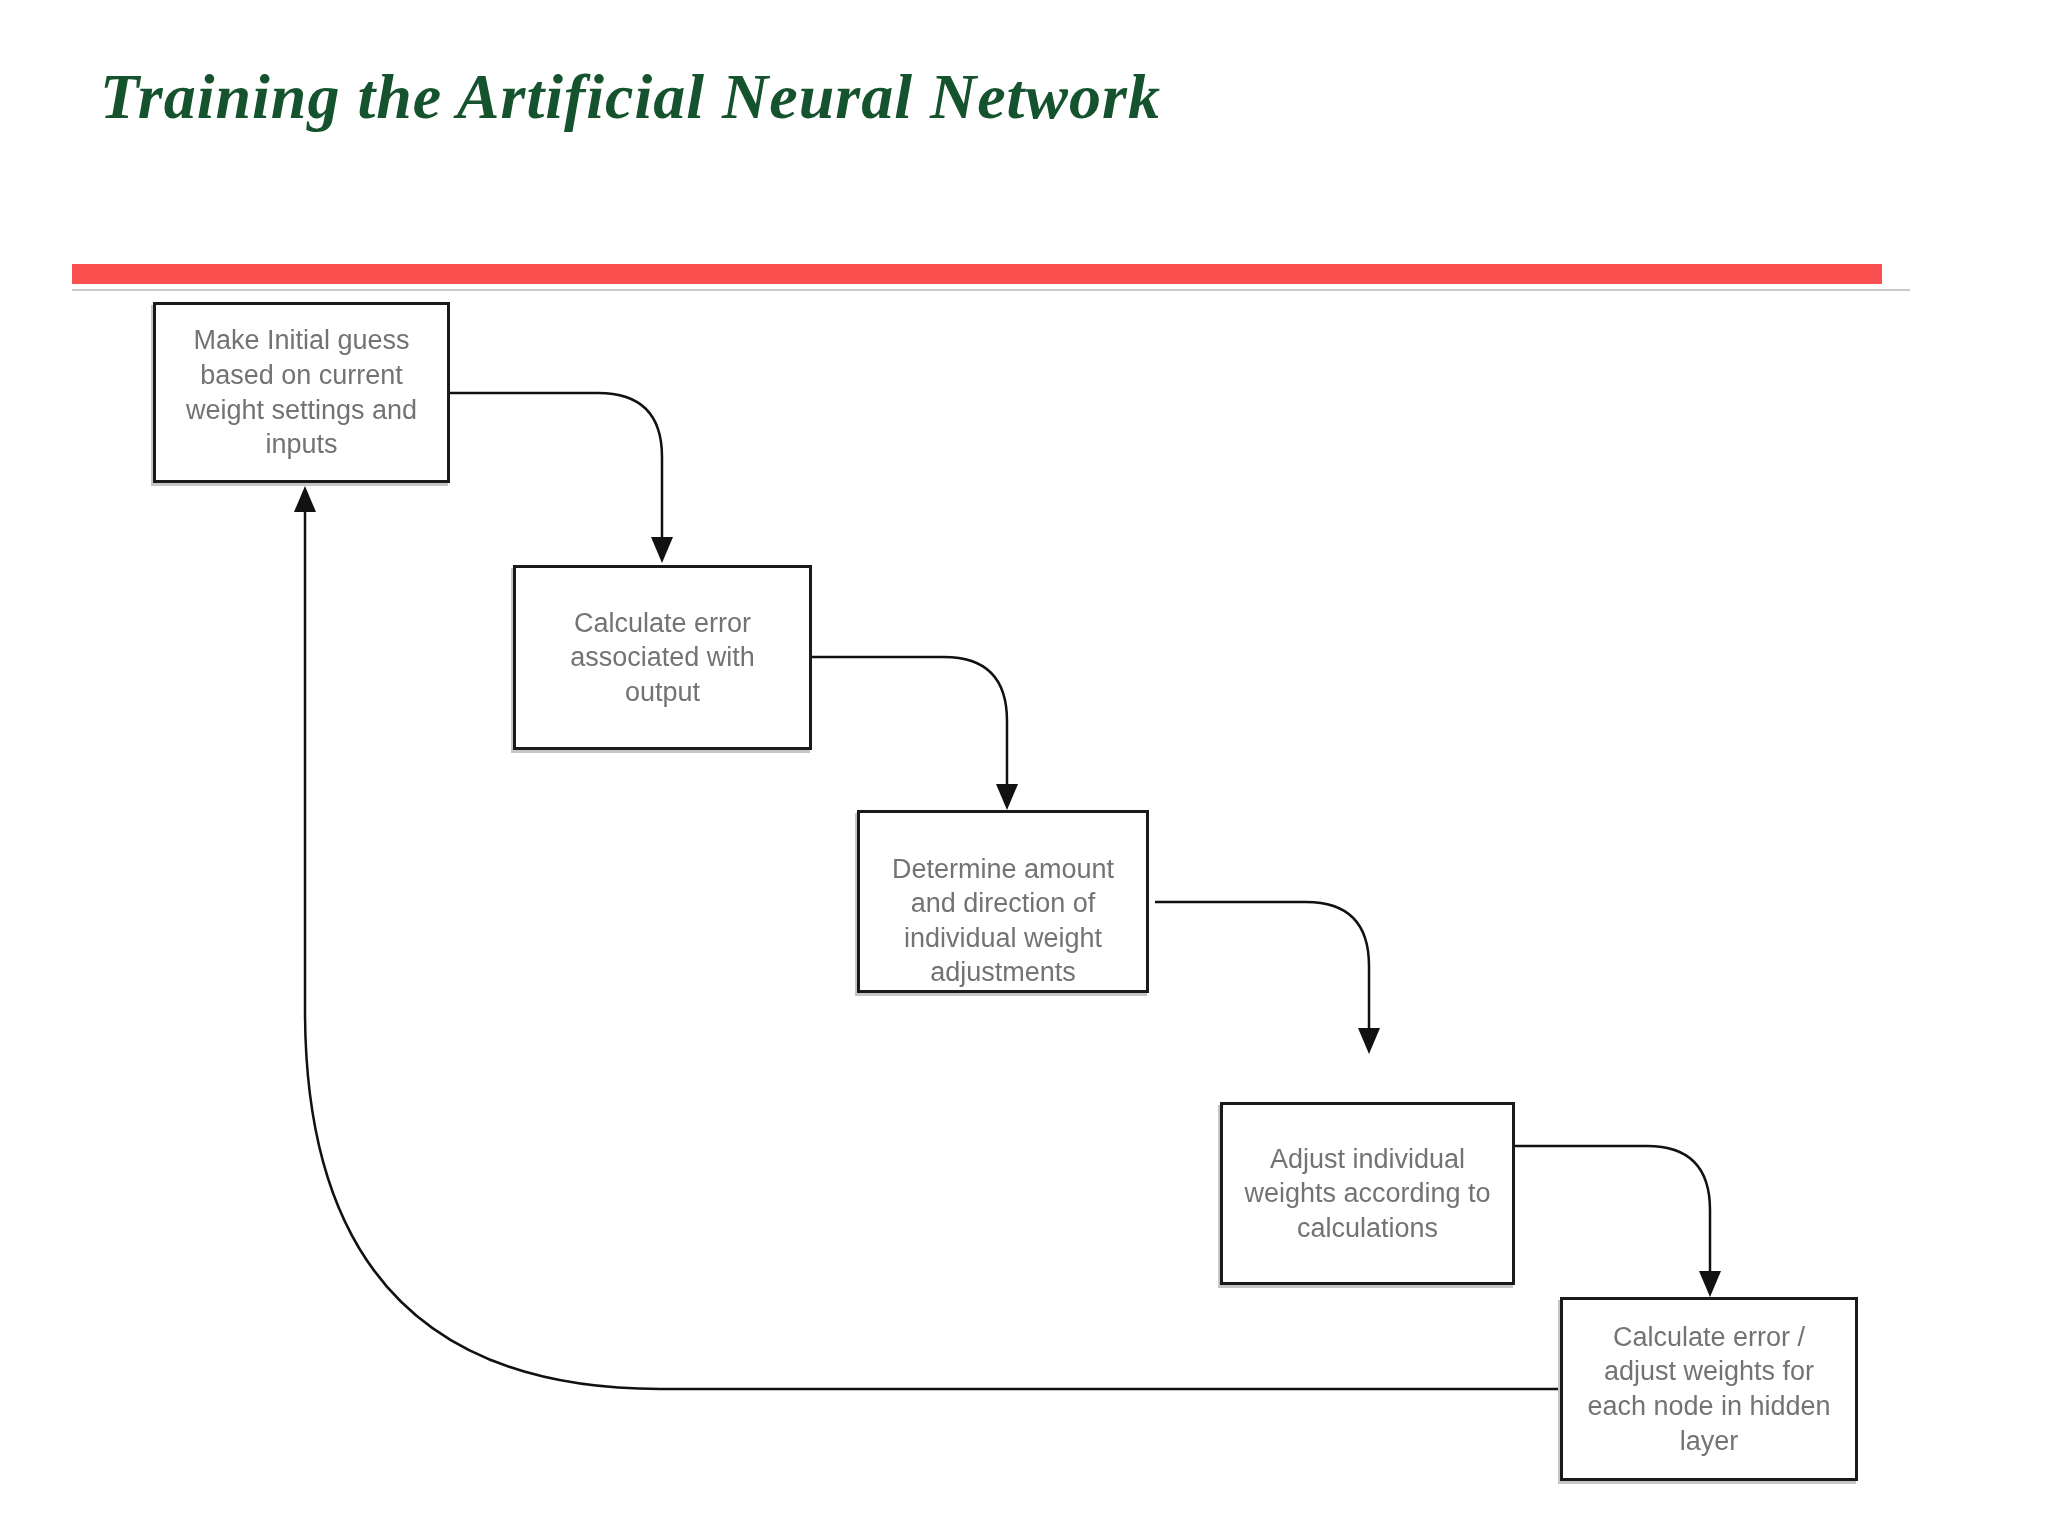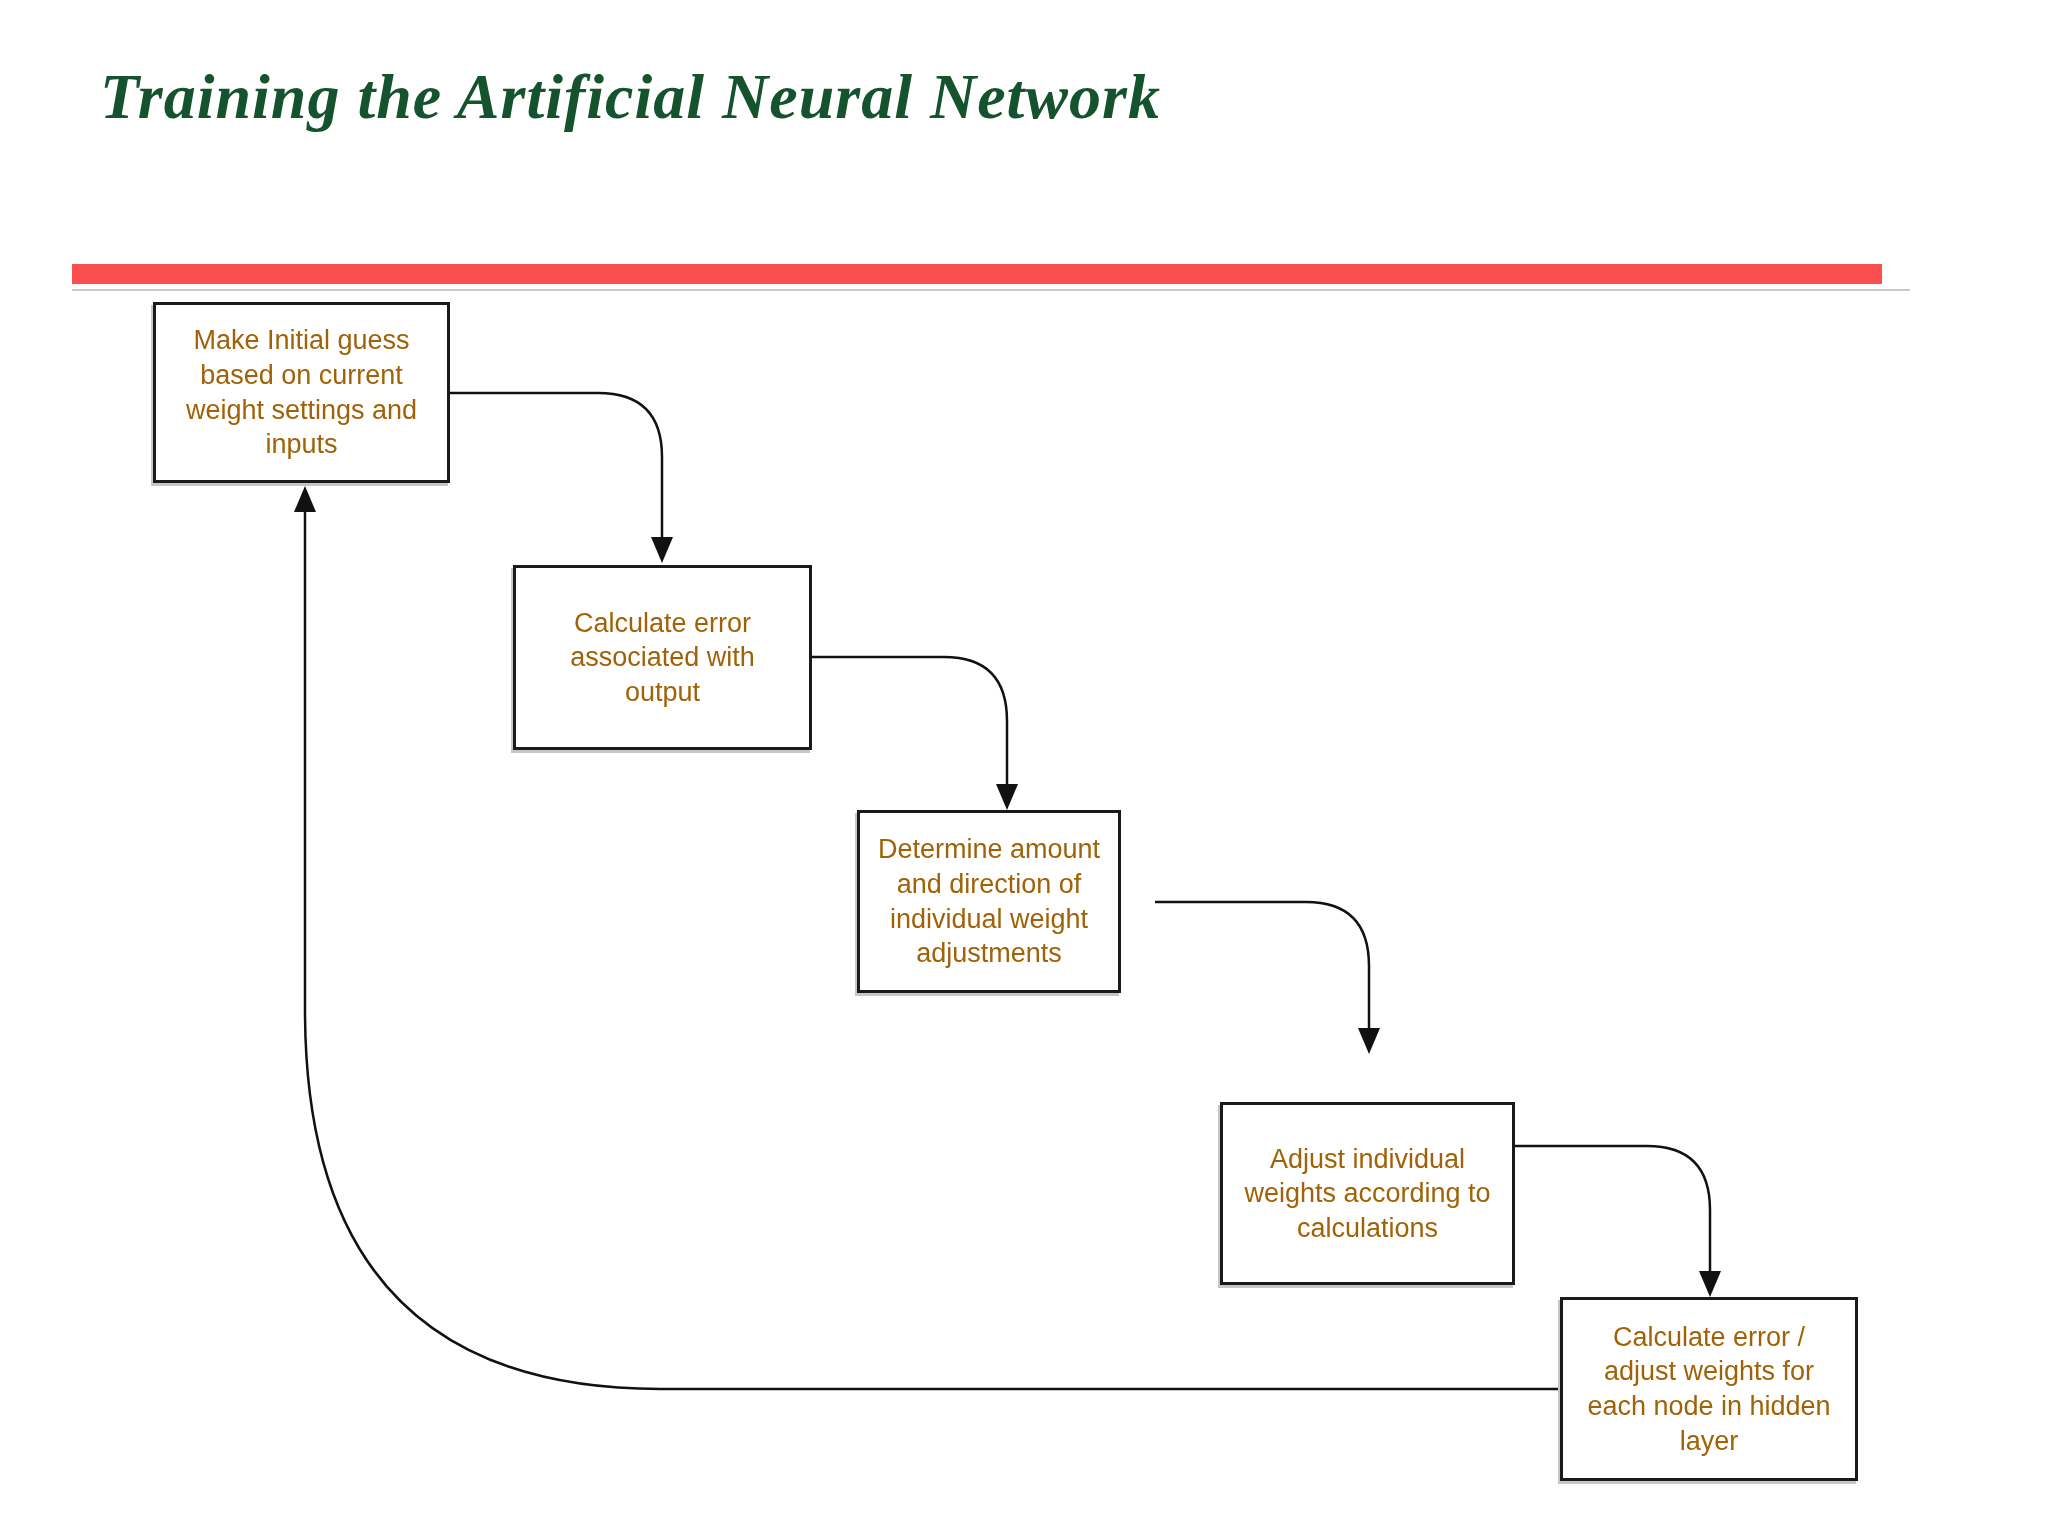--- a/index.html
+++ b/index.html
@@ -57,26 +57,26 @@
     box-sizing: border-box;
     background: #ffffff;
     border: 3px solid #1a1a1a;
     box-shadow: -2px 3px 0 #c6c6c6;
     display: flex;
     align-items: center;
     justify-content: center;
     text-align: center;
     font-size: 27px;
     line-height: 1.28;
-    color: #a16207;
+    color: #737373;
     padding: 0 16px;
   }
   .node-1 { left: 153px;  top: 302px;  width: 297px; height: 181px; }
   .node-2 { left: 513px;  top: 565px;  width: 299px; height: 185px; }
-  .node-3 { left: 857px;  top: 810px;  width: 264px; height: 183px; }
+  .node-3 { left: 857px;  top: 810px;  width: 292px; height: 183px; align-items: flex-end; }
   .node-4 { left: 1220px; top: 1054px; width: 295px; height: 183px; padding: 0 20px; margin-top: 48px; }
   .node-5 { left: 1560px; top: 1297px; width: 298px; height: 184px; }
 </style>
 </head>
 <body>
 
 <div class="stage">
 
   <div class="slide-title" style="color: #14532d;">Training the Artificial Neural Network</div>
 

